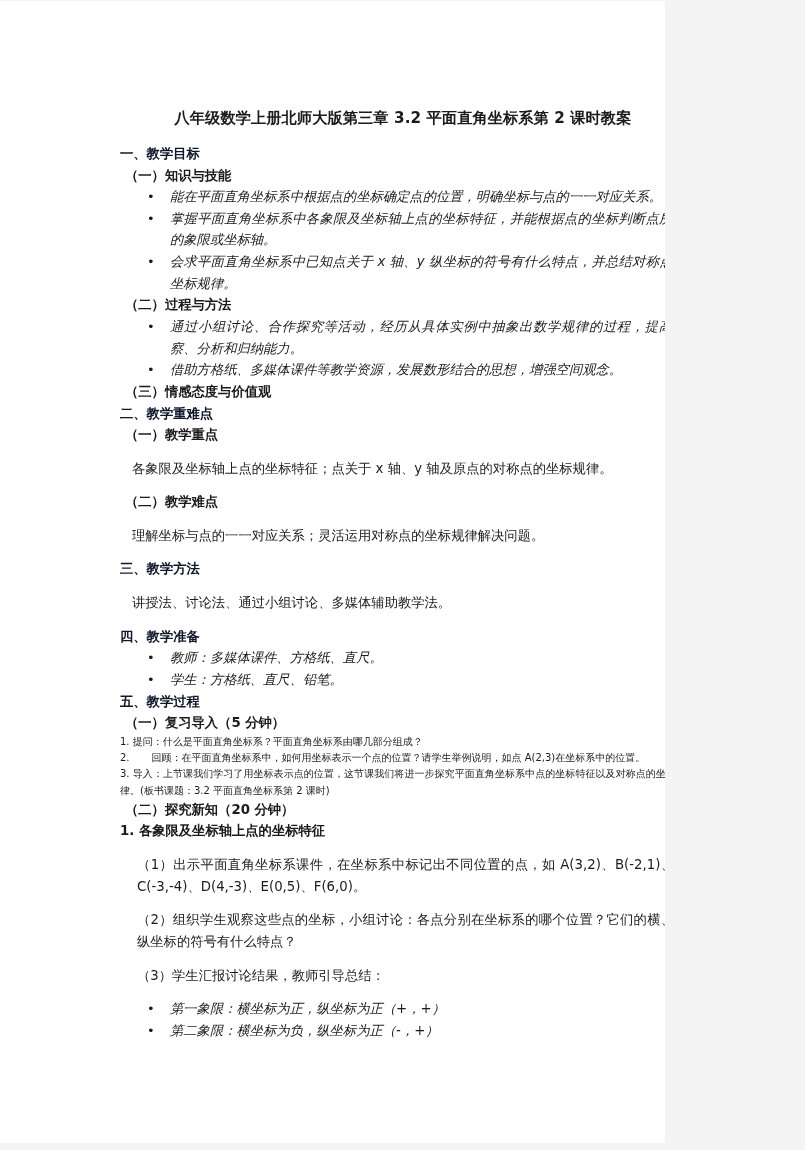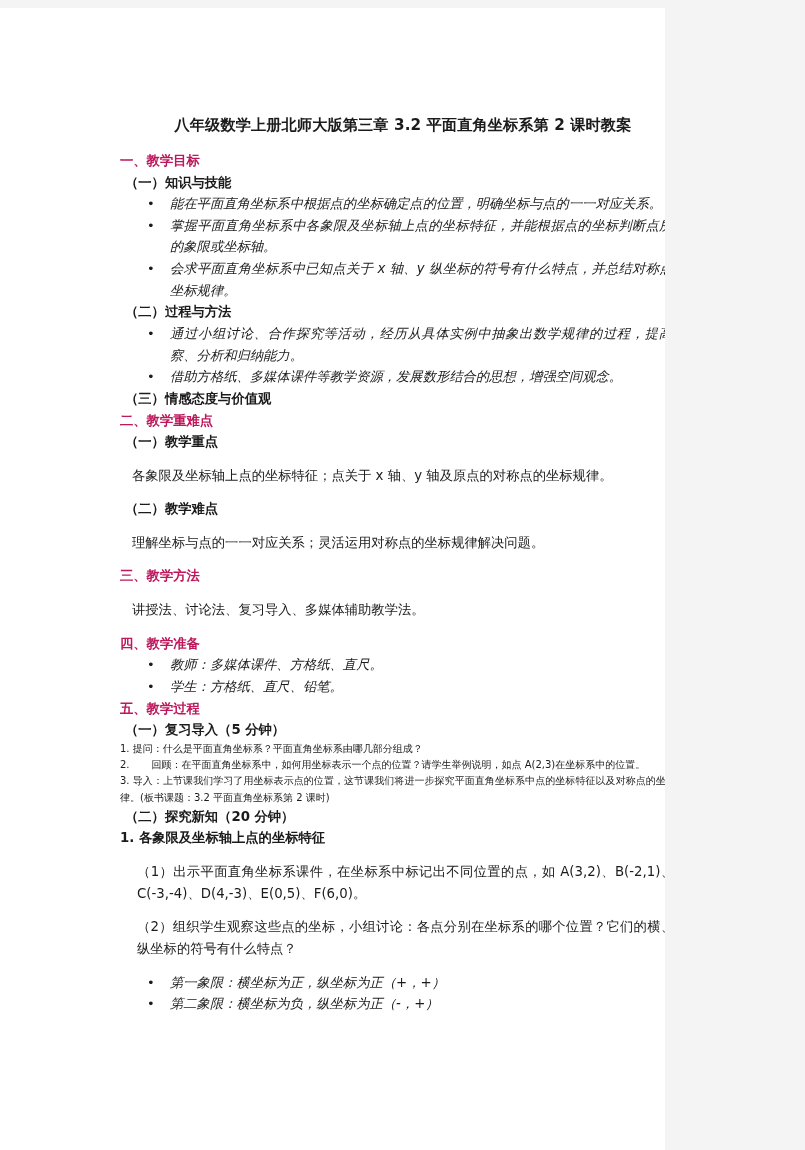--- a/index.html
+++ b/index.html
@@ -9,21 +9,21 @@
   body {
     width: 805px;
     height: 1150px;
     background: #f4f4f4;
     font-family: "DejaVu Sans", "Liberation Sans", sans-serif;
     overflow: hidden;
   }
   .page {
     position: absolute;
     left: 0;
-    top: 8px;
+    top: 1px;
     width: 665px;
     height: 1142px;
     background: #ffffff;
     box-sizing: border-box;
     overflow: hidden;
   }
   .content {
     position: absolute;
     left: 120px;
     top: 0;
@@ -36,21 +36,21 @@
     text-align: center;
     letter-spacing: 0.1px;
     margin-top: 106px;
     margin-bottom: 14px;
     line-height: 1.45;
     white-space: nowrap;
   }
   .h-major {
     font-size: 13.3px;
     font-weight: bold;
-    color: #be185d;
+    color: #0f172a;
     line-height: 1.62;
     margin: 0;
   }
   .h-minor {
     font-size: 13.3px;
     font-weight: bold;
     color: #1b1b1b;
     line-height: 1.62;
     margin: 0;
     padding-left: 5px;
@@ -139,38 +139,39 @@
 
     <div class="h-minor">（三）情感态度与价值观</div>
 
     <div class="h-major">二、教学重难点</div>
     <div class="h-minor">（一）教学重点</div>
     <div class="para">各象限及坐标轴上点的坐标特征；点关于 x 轴、y 轴及原点的对称点的坐标规律。</div>
     <div class="h-minor">（二）教学难点</div>
     <div class="para">理解坐标与点的一一对应关系；灵活运用对称点的坐标规律解决问题。</div>
 
     <div class="h-major">三、教学方法</div>
-    <div class="para">讲授法、讨论法、复习导入、多媒体辅助教学法。</div>
+    <div class="para">讲授法、讨论法、通过小组讨论、多媒体辅助教学法。</div>
 
     <div class="h-major">四、教学准备</div>
     <ul class="bullets">
       <li class="nowrapline">教师：多媒体课件、方格纸、直尺。</li>
       <li class="nowrapline">学生：方格纸、直尺、铅笔。</li>
     </ul>
 
     <div class="h-major">五、教学过程</div>
 
     <div class="h-minor">（一）复习导入（5 分钟）</div>
     <div class="num-item">1. 提问：什么是平面直角坐标系？平面直角坐标系由哪几部分组成？</div>
     <div class="num-item"><span>2.</span><span class="lead-gap"></span><span>回顾：在平面直角坐标系中，如何用坐标表示一个点的位置？请学生举例说明，如点 A(2,3)在坐标系中的位置。</span></div>
     <div class="num-item">3. 导入：上节课我们学习了用坐标表示点的位置，这节课我们将进一步探究平面直角坐标系中点的坐标特征以及对称点的坐标规律。(板书课题：3.2 平面直角坐标系第 2 课时)</div>
 
     <div class="h-minor">（二）探究新知（20 分钟）</div>
     <div class="h-num">1. 各象限及坐标轴上点的坐标特征</div>
     <div class="para para-indent">（1）出示平面直角坐标系课件，在坐标系中标记出不同位置的点，如 A(3,2)、B(-2,1)、C(-3,-4)、D(4,-3)、E(0,5)、F(6,0)。</div>
     <div class="para para-indent">（2）组织学生观察这些点的坐标，小组讨论：各点分别在坐标系的哪个位置？它们的横、纵坐标的符号有什么特点？</div>
+    <div class="para para-indent">（3）学生汇报讨论结果，教师引导总结：</div>
     <ul class="bullets">
       <li class="nowrapline">第一象限：横坐标为正，纵坐标为正（+，+）</li>
       <li class="nowrapline">第二象限：横坐标为负，纵坐标为正（-，+）</li>
     </ul>
 
   </div>
 </div>
 
 </body></html>

